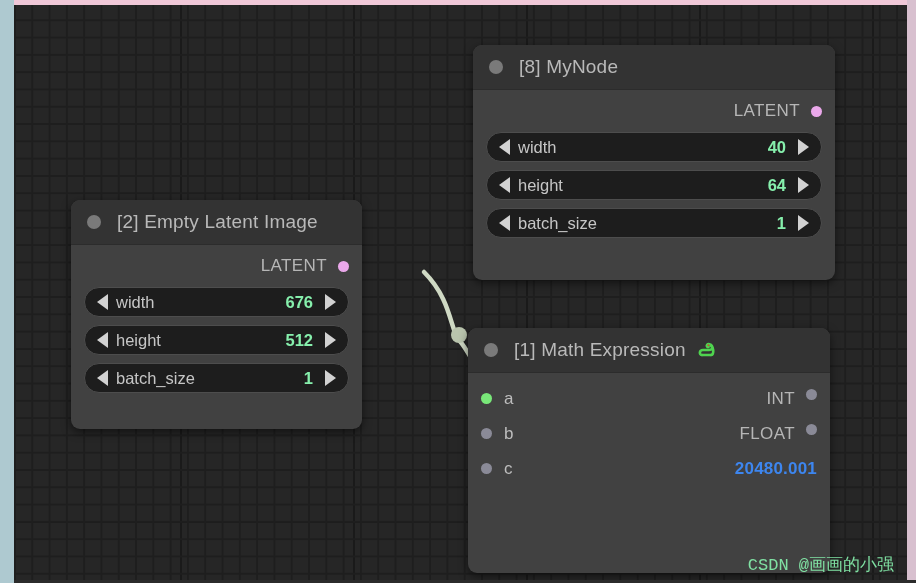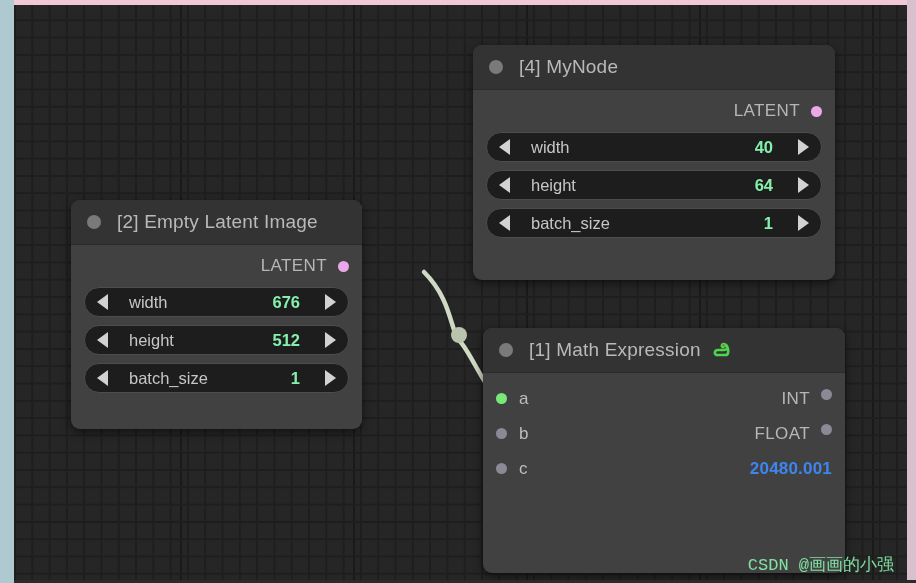--- a/index.html
+++ b/index.html
@@ -110,21 +110,20 @@
   .widget {
     height: 30px;
     background: #1d1d1d;
     border-radius: 15px;
     display: flex;
     align-items: center;
     padding: 0 12px;
     margin-top: 8px;
     box-sizing: border-box;
     border: 1px solid #4d4d4d;
-    gap: 13px;
   }
   .w-arrow {
     width: 0; height: 0;
     flex: 0 0 auto;
   }
   .w-arrow-l {
     border-top: 8px solid transparent;
     border-bottom: 8px solid transparent;
     border-right: 11px solid #d2d2d2;
   }
@@ -221,21 +220,21 @@
   <div class="graph-bg"></div>
 
   <svg class="wire-layer" width="916" height="583" viewBox="0 0 916 583">
     <path d="M 424 272 C 452 300, 450 330, 459 340 C 470 352, 480 378, 497 400" stroke="#cfd9c4" stroke-width="4.5" fill="none" stroke-linecap="round"></path>
     <circle cx="459" cy="335" r="8" fill="#b9c4ad"></circle>
   </svg>
 
   <div class="node" style="left:473px; top:45px; width:362px; height:235px;">
     <div class="node-header">
       <div class="node-dot"></div>
-      <div class="node-title">[4] MyNode</div>
+      <div class="node-title">[8] MyNode</div>
     </div>
     <div class="node-body">
 
       <div class="slot-out">
         <span class="slot-label-out">LATENT</span>
         <span class="slot-pin pin-latent"></span>
       </div>
 
       <div class="widget">
         <span class="w-arrow w-arrow-l"></span>
@@ -290,21 +289,21 @@
       <div class="widget">
         <span class="w-arrow w-arrow-l"></span>
         <span class="w-name">batch_size</span>
         <span class="w-value">1</span>
         <span class="w-arrow w-arrow-r"></span>
       </div>
 
     </div>
   </div>
 
-  <div class="node" style="left:483px; top:328px; width:362px; height:245px;">
+  <div class="node" style="left:468px; top:328px; width:362px; height:245px;">
     <div class="node-header">
       <div class="node-dot"></div>
       <div class="node-title">[1] Math Expression</div>
       <span class="py-icon">
         <svg width="24" height="24" viewBox="0 0 24 24">
           <path d="M6 17 C3 17, 3 12, 7 12 L13 12 C16 12, 17 10, 16 8
                    C15 6, 12 5.5, 11 7 C10.2 8.2, 11.5 9.5, 12.6 8.8" stroke="#4fd44f" stroke-width="2.6" fill="none" stroke-linecap="round" stroke-linejoin="round"></path>
           <path d="M6 17 L15 17" stroke="#4fd44f" stroke-width="2.6" stroke-linecap="round"></path>
           <path d="M15 17 C18 17, 18 10, 15 8" stroke="#4fd44f" stroke-width="2.6" fill="none" stroke-linecap="round"></path>
           <circle cx="12.4" cy="7.2" r="1" fill="#cf4b3a"></circle>

